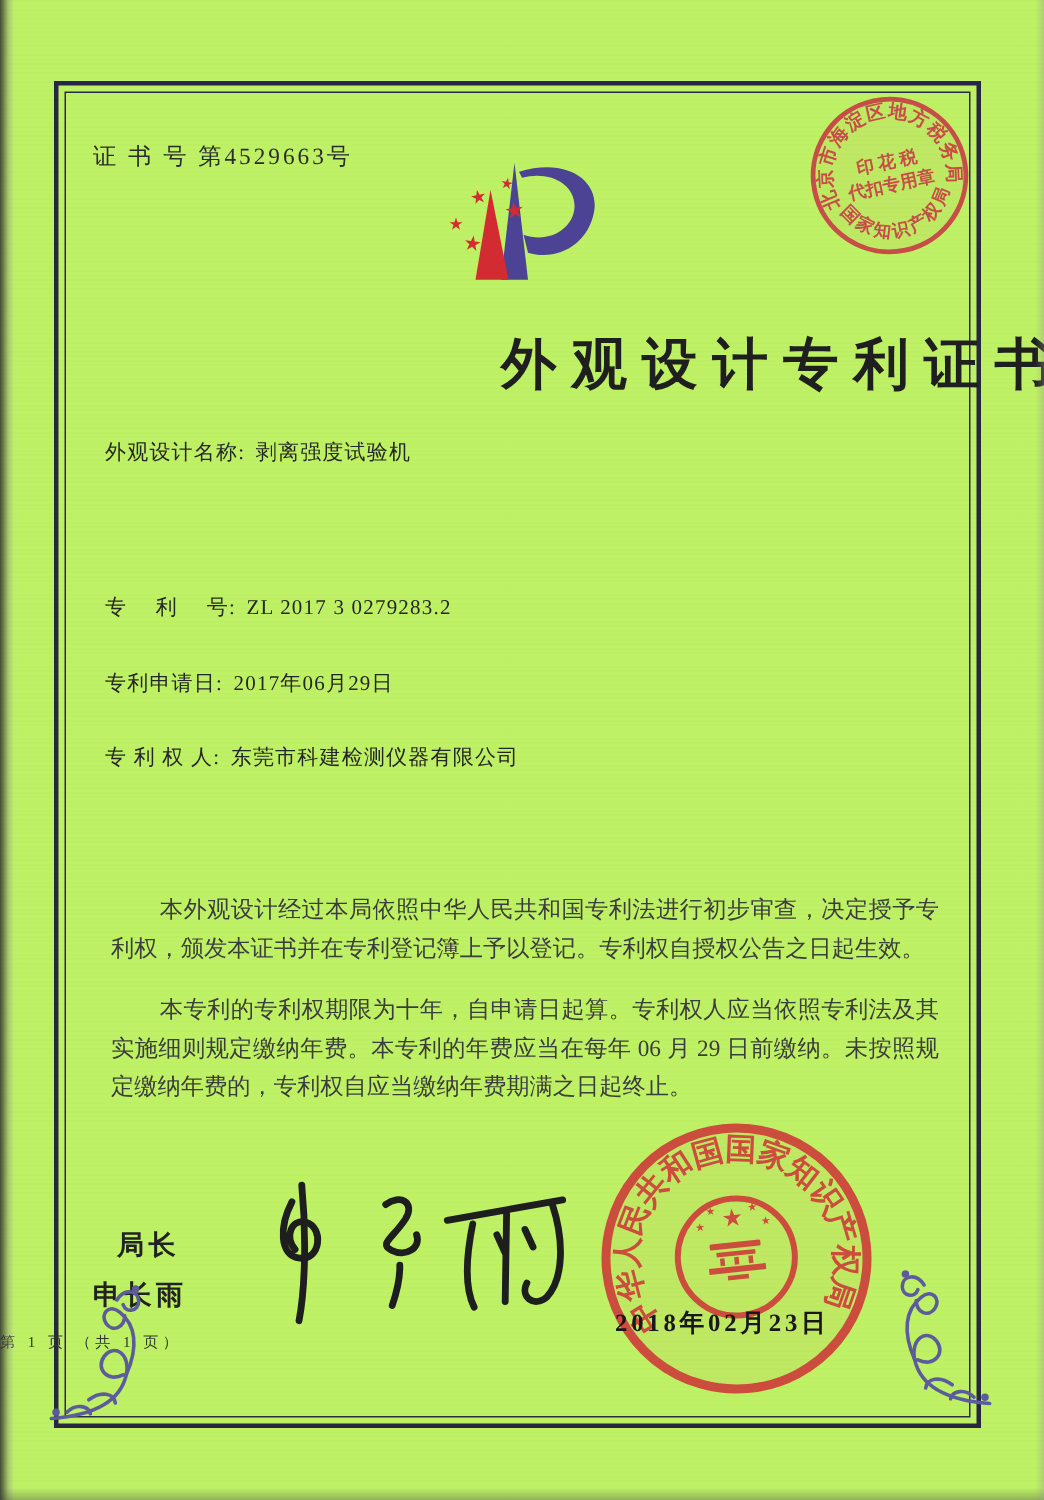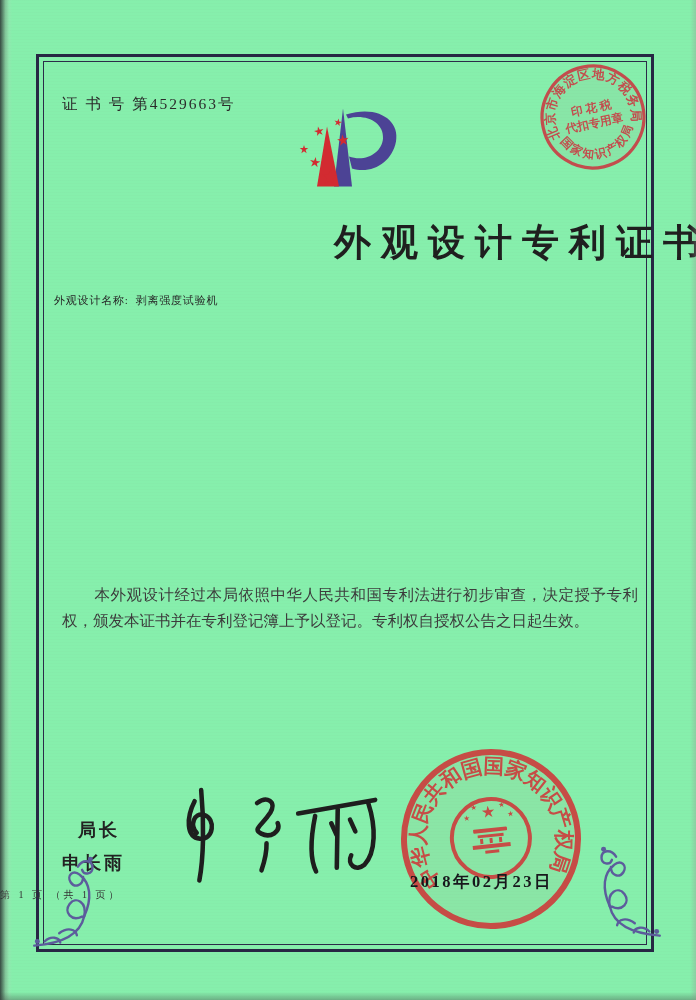--- a/index.html
+++ b/index.html
@@ -1,18 +1,18 @@
 <!DOCTYPE html>
 <html><head>
 <meta charset="utf-8">
 <style>
   html,body{margin:0;padding:0;background:#e8e7e3;}
   .page{
     position:relative;width:696px;height:1000px;margin:0 auto;
-    background:#86efac;overflow:hidden;
+    background:#bef264;overflow:hidden;
     font-family:"Liberation Serif","DejaVu Serif",serif;color:#2e2e2e;
   }
   .paper-texture{position:absolute;inset:0;pointer-events:none;
     background:repeating-linear-gradient(0deg,rgba(120,110,100,0.025) 0 1px,transparent 1px 3px);}
   .edge-left{position:absolute;left:0;top:0;bottom:0;width:12px;
     background:linear-gradient(90deg,rgba(35,35,40,0.8),rgba(120,118,115,0.35) 45%,rgba(200,198,192,0.15) 75%,transparent);}
   .edge-bottom{position:absolute;left:0;right:0;bottom:0;height:8px;
     background:linear-gradient(0deg,rgba(60,60,62,0.35),transparent);}
   .edge-right{position:absolute;right:0;top:0;bottom:0;width:6px;
     background:linear-gradient(270deg,rgba(150,148,144,0.35),transparent);}
@@ -21,27 +21,27 @@
     border:3px solid #272744;}
   .frame::after{content:"";position:absolute;inset:4px;border:1px solid #2b2b49;}
 
   .cert-no{position:absolute;left:62px;top:94px;font-size:15.5px;letter-spacing:2px;color:#2b2b2b;}
 
   .logo{position:absolute;left:286px;top:104px;}
 
   .title{position:absolute;left:0;top:204px;width:100%;margin:14px;text-align:right;
     font-size:37px;font-weight:bold;letter-spacing:10px;color:#1f1f1f;}
 
-  .field{position:absolute;left:54px;font-size:11px;letter-spacing:0.8px;color:#262626;white-space:nowrap;}
+  .field{position:absolute;left:70px;font-size:14px;letter-spacing:0.8px;color:#262626;white-space:nowrap;}
   .field .val{margin-left:7px;}
   .f0{top:293px}.f1{top:346px}.f2{top:396px}.f3{top:447px}.f4{top:496px}.f5{top:548px}
 
   .body-text{position:absolute;left:58px;top:578px;width:584px;
     font-size:15.5px;line-height:25.5px;text-align:justify;color:#3c3c3c;}
-  .body-text p{margin:4px;text-indent:2.1em;}
+  .body-text p{margin:16px;text-indent:2.1em;}
 
   .officer{position:absolute;left:62px;top:814px;
     font-family:Liberation Serif, serif;
     font-weight:600;font-size:18px;letter-spacing:3px;color:#222;line-height:33px;}
   .officer .officer-title{padding-left:16px;}
 
   .signature{position:absolute;left:166px;top:780px;transform:rotate(-2deg);}
 
   .seal{position:absolute;left:396px;top:744px;opacity:0.88;transform:rotate(-6deg);}
   .seal-date{position:absolute;left:410px;top:871px;font-size:16.5px;letter-spacing:2.5px;
@@ -85,23 +85,33 @@
       <use href="#st" transform="translate(57,36) scale(6) rotate(-8)"></use>
       <use href="#st" transform="translate(44,73) scale(8) rotate(6)"></use>
     </g>
   </svg>
 
   <h1 class="title">外观设计专利证书</h1>
 
   <div class="field f0">
     <span class="lbl">外观设计名称:</span><span class="val">剥离强度试验机</span>
   </div>
+  <div class="field f2">
+    <span class="lbl">专　 利　 号:</span><span class="val">ZL 2017 3 0279283.2</span>
+  </div>
+  <div class="field f3">
+    <span class="lbl">专利申请日:</span><span class="val">2017年06月29日</span>
+  </div>
+  <div class="field f4">
+    <span class="lbl">专 利 权 人:</span><span class="val">东莞市科建检测仪器有限公司</span>
+  </div>
 
   <div class="body-text">
     <p>本外观设计经过本局依照中华人民共和国专利法进行初步审查，决定授予专利权，颁发本证书并在专利登记簿上予以登记。专利权自授权公告之日起生效。</p>
+    <p>本专利的专利权期限为十年，自申请日起算。专利权人应当依照专利法及其实施细则规定缴纳年费。本专利的年费应当在每年 06 月 29 日前缴纳。未按照规定缴纳年费的，专利权自应当缴纳年费期满之日起终止。</p>
   </div>
 
   <div class="officer">
     <div class="officer-title">局长</div>
     <div class="officer-name">申长雨</div>
   </div>
 
   <svg class="signature" width="228" height="104" viewBox="0 0 230 100">
     <g fill="none" stroke="#1e1e1e" stroke-width="4.6" stroke-linecap="round" stroke-linejoin="round">
       <path d="M30,16 C21,32 20,52 34,54 C48,56 51,34 39,30 C29,27 24,40 31,48"></path>

